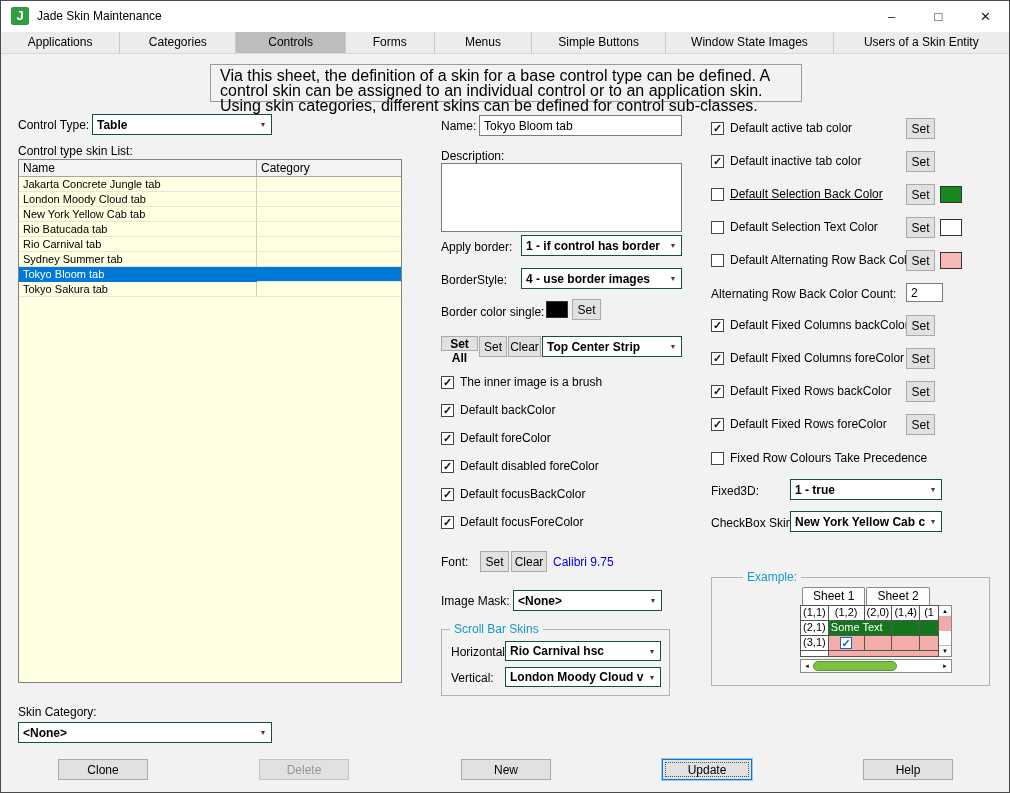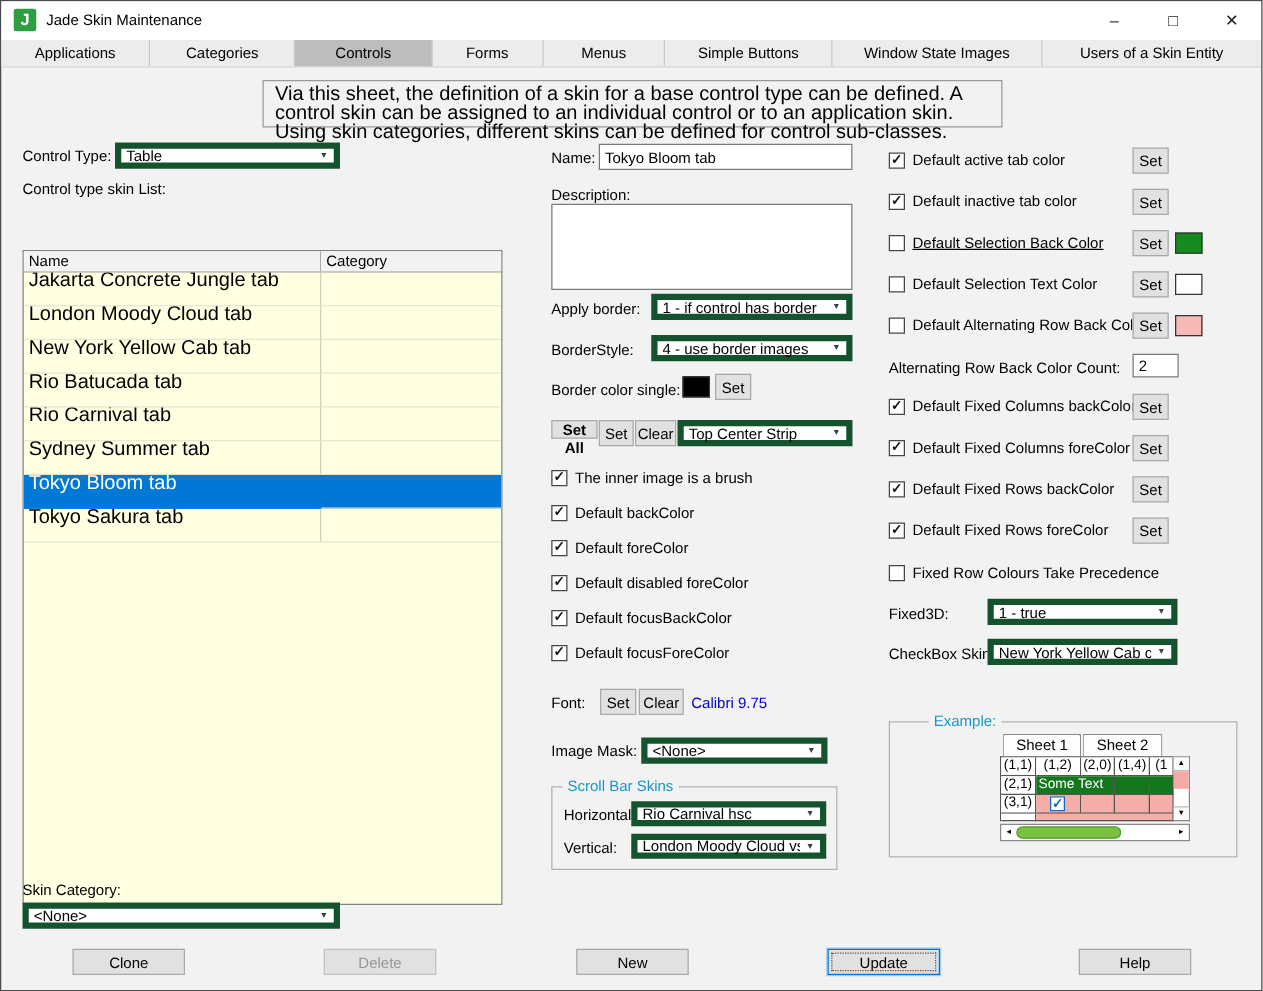--- a/index.html
+++ b/index.html
@@ -14,21 +14,21 @@
   .win-controls { position:absolute; right:0; top:0; height:31px; display:flex; }
   .win-btn { width:47px; height:31px; text-align:center; line-height:31px; font-size:13px; color:#222; cursor:default; }
 
   
   .tabstrip { position:absolute; left:0; top:31px; right:0; height:22px; background:#ececec; display:flex; border-bottom:1px solid #d8d8d8; }
   .tab { border-right:1px solid #c9c9c9; text-align:center; line-height:21px; font-size:12px; overflow:hidden; white-space:nowrap; }
   .tab.active { background:#bdbdbd; }
 
   
   .lbl { position:absolute; height:16px; line-height:16px; white-space:nowrap; }
-  .combo { position:absolute; height:21px; background:#fff; border:5px solid #14532d; display:flex; align-items:center; cursor:default; }
+  .combo { position:absolute; height:21px; background:#fff; border:1px solid #14532d; display:flex; align-items:center; cursor:default;font-weight:bold; }
   .combo-text { flex:1; padding:0 4px; white-space:nowrap; overflow:hidden; font-size:12px; }
   .combo-arrow { width:16px; text-align:center; font-size:7px; color:#404040; flex:none; }
   .textbox { position:absolute; background:#fff; border:1px solid #7a7a7a; font-family:"Liberation Sans",sans-serif; font-size:12px; padding:0 4px; }
   textarea.textbox { resize:none; }
   .btn { position:absolute; background:#e1e1e1; border:1px solid #a9a9a9; font-family:"Liberation Sans",sans-serif; font-size:12px; text-align:center; cursor:default; }
   .btn.disabled { color:#969696; border-color:#c3c3c3; }
   .btn.focused { border:1px solid #0078d7; box-shadow:0 0 0 1px #9ec9ef; outline:1px dotted #555; outline-offset:-4px; }
   .swatch { position:absolute; width:22px; height:17px; border:1px solid #333; background:#fff; }
 
   .checkrow { position:absolute; display:flex; align-items:center; gap:6px; height:16px; white-space:nowrap; cursor:default; }
@@ -39,21 +39,21 @@
   .cb-blue .cbmark { color:#1467c8; }
 
   
   .info-box { position:absolute; left:209px; top:63px; width:592px; height:38px; border:1px solid #9a9a9a; padding:3px 9px; line-height:15px; font-size:16px; }
 
   
   .skin-list { position:absolute; left:17px; top:158px; width:384px; height:524px; border:1px solid #828282; background:#ffffe1; overflow:hidden; }
   .list-header { display:flex; height:17px; background:#f3f3f3; border-bottom:1px solid #a5a5a5; }
   .hdr-cell { border-right:1px solid #ababab; padding:1px 4px; font-size:12px; background:#f3f3f3; overflow:hidden; white-space:nowrap; }
   .hdr-name { width:238px; } .hdr-cat { flex:1; border-right:none; }
-  .list-row { display:flex; height:27px; line-height:14px; font-size:16px; }
+  .list-row { display:flex; height:15px; line-height:14px; font-size:11px; }
   .cell-name { width:238px; padding:0 4px; border-right:1px solid #cfcfba; border-bottom:1px solid #e6e6d2; overflow:hidden; white-space:nowrap; }
   .cell-cat { flex:1; border-bottom:1px solid #e6e6d2; }
   .list-row.selected { background:#0078d7; color:#fff; }
   .list-row.selected .cell-name { border-color:#0078d7; }
 
   
   .groupbox { position:absolute; border:1px solid #b2b2b2; }
   .group-title { position:absolute; top:-8px; left:8px; background:#f2f2f2; padding:0 4px; font-size:12px; }
 
   .blue-text { color:#0000cc; }
@@ -103,21 +103,21 @@
   <div class="info-box">Via this sheet, the definition of a skin for a base control type can be defined. A control skin can be assigned to an individual control or to an application skin. Using skin categories, different skins can be defined for control sub-classes.</div>
 
   <div class="lbl" style="left:17px; top:116px;">Control Type:</div>
   <div class="combo" style="left:91px; top:113px; width:180px;">
     <span class="combo-text">Table</span>
     <span class="combo-arrow">▼</span>
   </div>
 
   <div class="lbl" style="left:17px; top:142px;">Control type skin List:</div>
 
-  <div class="skin-list" style="background: rgb(255, 255, 225); margin-top: 41px;">
+  <div class="skin-list" style="background: rgb(255, 255, 225);">
     <div class="list-header">
       <div class="hdr-cell hdr-name">Name</div>
       <div class="hdr-cell hdr-cat">Category</div>
     </div>
     <div class="list-row">
       <div class="cell-name">Jakarta Concrete Jungle tab</div>
       <div class="cell-cat"></div>
     </div>
     <div class="list-row">
       <div class="cell-name">London Moody Cloud tab</div>

